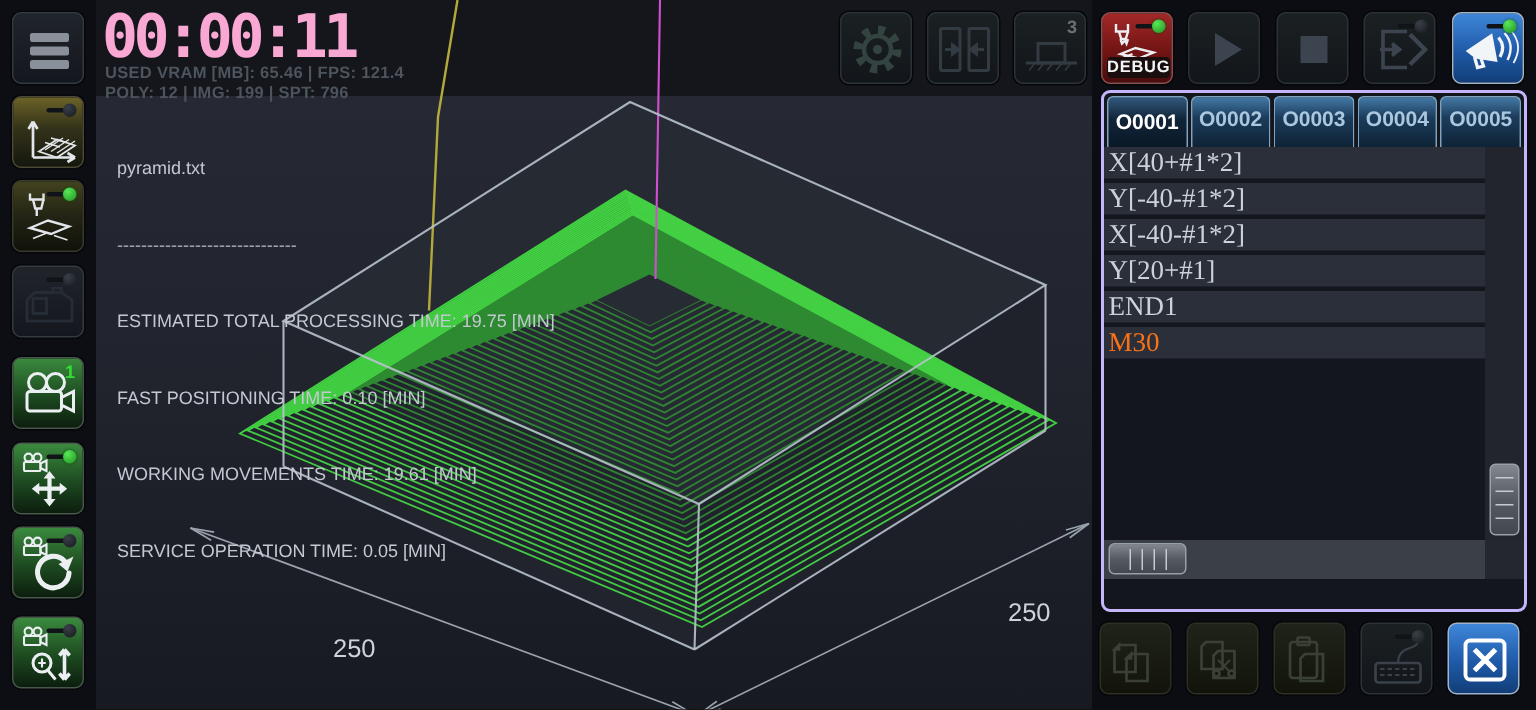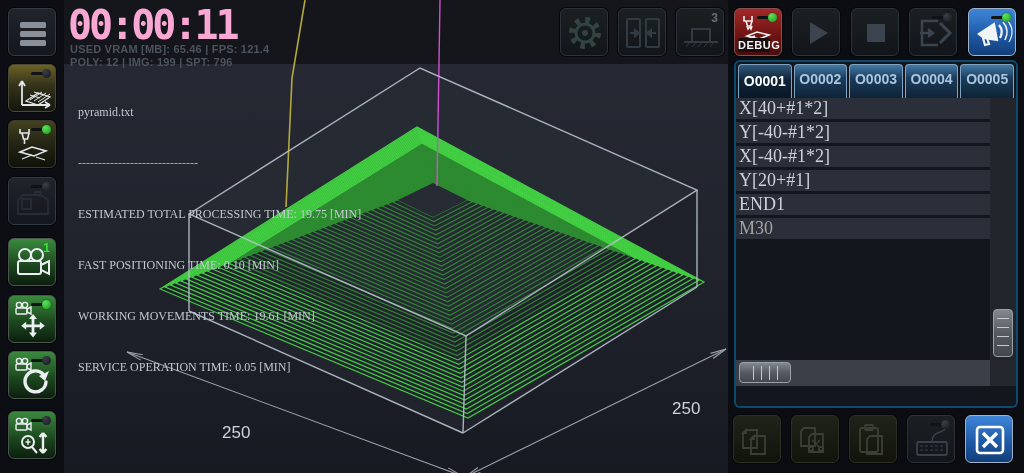--- a/index.html
+++ b/index.html
@@ -40,33 +40,33 @@
   .badge { position:absolute; right:5px; top:2px; font-size:12px; font-weight:bold; color:#35e035; }
   .badge.gray { color:#6a7076; }
 
   
   .timer { position:absolute; left:4px; top:2px; font-family:"DejaVu Sans Mono", monospace;
            font-weight:bold; font-size:40px; letter-spacing:-3px; color:#f9a8d4; }
   .stat1 { position:absolute; left:6px; top:43px; font-size:11px; font-weight:bold; color:#4d545d; letter-spacing:0.2px; }
   .stat2 { position:absolute; left:6px; top:56px; font-size:11px; font-weight:bold; color:#4d545d; letter-spacing:0.2px; }
 
   
-  .debug-label { position:absolute; left:3px; bottom:3px; width:32px; height:14px; background:#1a0d0d;
+  .debug-label { position:absolute; left:3px; bottom:3px; width:42px; height:14px; background:#1a0d0d;
                  border-radius:3px; color:#f2f4f6; font-size:11px; font-weight:bold; text-align:center;
                  line-height:14px; letter-spacing:0.5px; }
 
   
-  .info { position:absolute; left:78px; top:70px; z-index:3; font-family:Liberation Serif, serif;
+  .info { position:absolute; left:78px; top:70px; z-index:3; font-family:Liberation Sans, sans-serif;
           font-size:12px; line-height:17px; color:#c3c8d1; white-space:pre; }
   .info .fname { margin-bottom:0; }
   .info .sep { color:#a9aeb7; }
 
   
   .editor { position:absolute; left:6px; top:60px; width:284px; height:348px; background:#14161d;
-            border:2px solid #0c4a6e; border-radius:6px; overflow:hidden; }
+            border:2px solid #c4b5fd; border-radius:6px; overflow:hidden; }
   .tabrow { display:flex; gap:2px; padding:2px 2px 0 2px; height:36px; }
   .tab { flex:1; margin-top:0; border:1px solid #7fa3c2; border-bottom:none; border-radius:4px 4px 0 0;
          background:linear-gradient(180deg,#4379a5 0%,#1c3c5c 40%,#0e2336 100%);
          color:#aac7de; font-size:14px; font-weight:bold; text-align:center; line-height:28px; }
   .tab.active { margin-top:0; background:linear-gradient(180deg,#32587c 0%,#102437 45%,#0a1826 100%);
                 color:#ffffff; line-height:33px; }
   .codearea { position:relative; height:262px; }
   .vtrack { position:absolute; right:0; top:0; width:26px; height:262px; background:#22252c; }
   .vhandle { position:absolute; right:3px; bottom:3px; width:20px; height:48px; border:1px solid #9aa0a7;
              border-radius:4px; background:linear-gradient(180deg,#83888f,#565b62 50%,#43474e); }
@@ -413,21 +413,21 @@
               <i></i>
               <i></i>
             </div>
         </div>
         <div id="codelines">
             <div class="code-row">X[40+#1*2]</div>
             <div class="code-row">Y[-40-#1*2]</div>
             <div class="code-row">X[-40-#1*2]</div>
             <div class="code-row">Y[20+#1]</div>
             <div class="code-row">END1</div>
-            <div class="code-row" style="color: #a3a3a3;">M30</div>
+            <div class="code-row" style="color: #f97316;">M30</div>
           </div>
       </div>
       <div class="hscroll">
         <div class="htrack">
           <div class="hhandle">
               <i></i>
               <i></i>
               <i></i>
               <i></i>
             </div>

